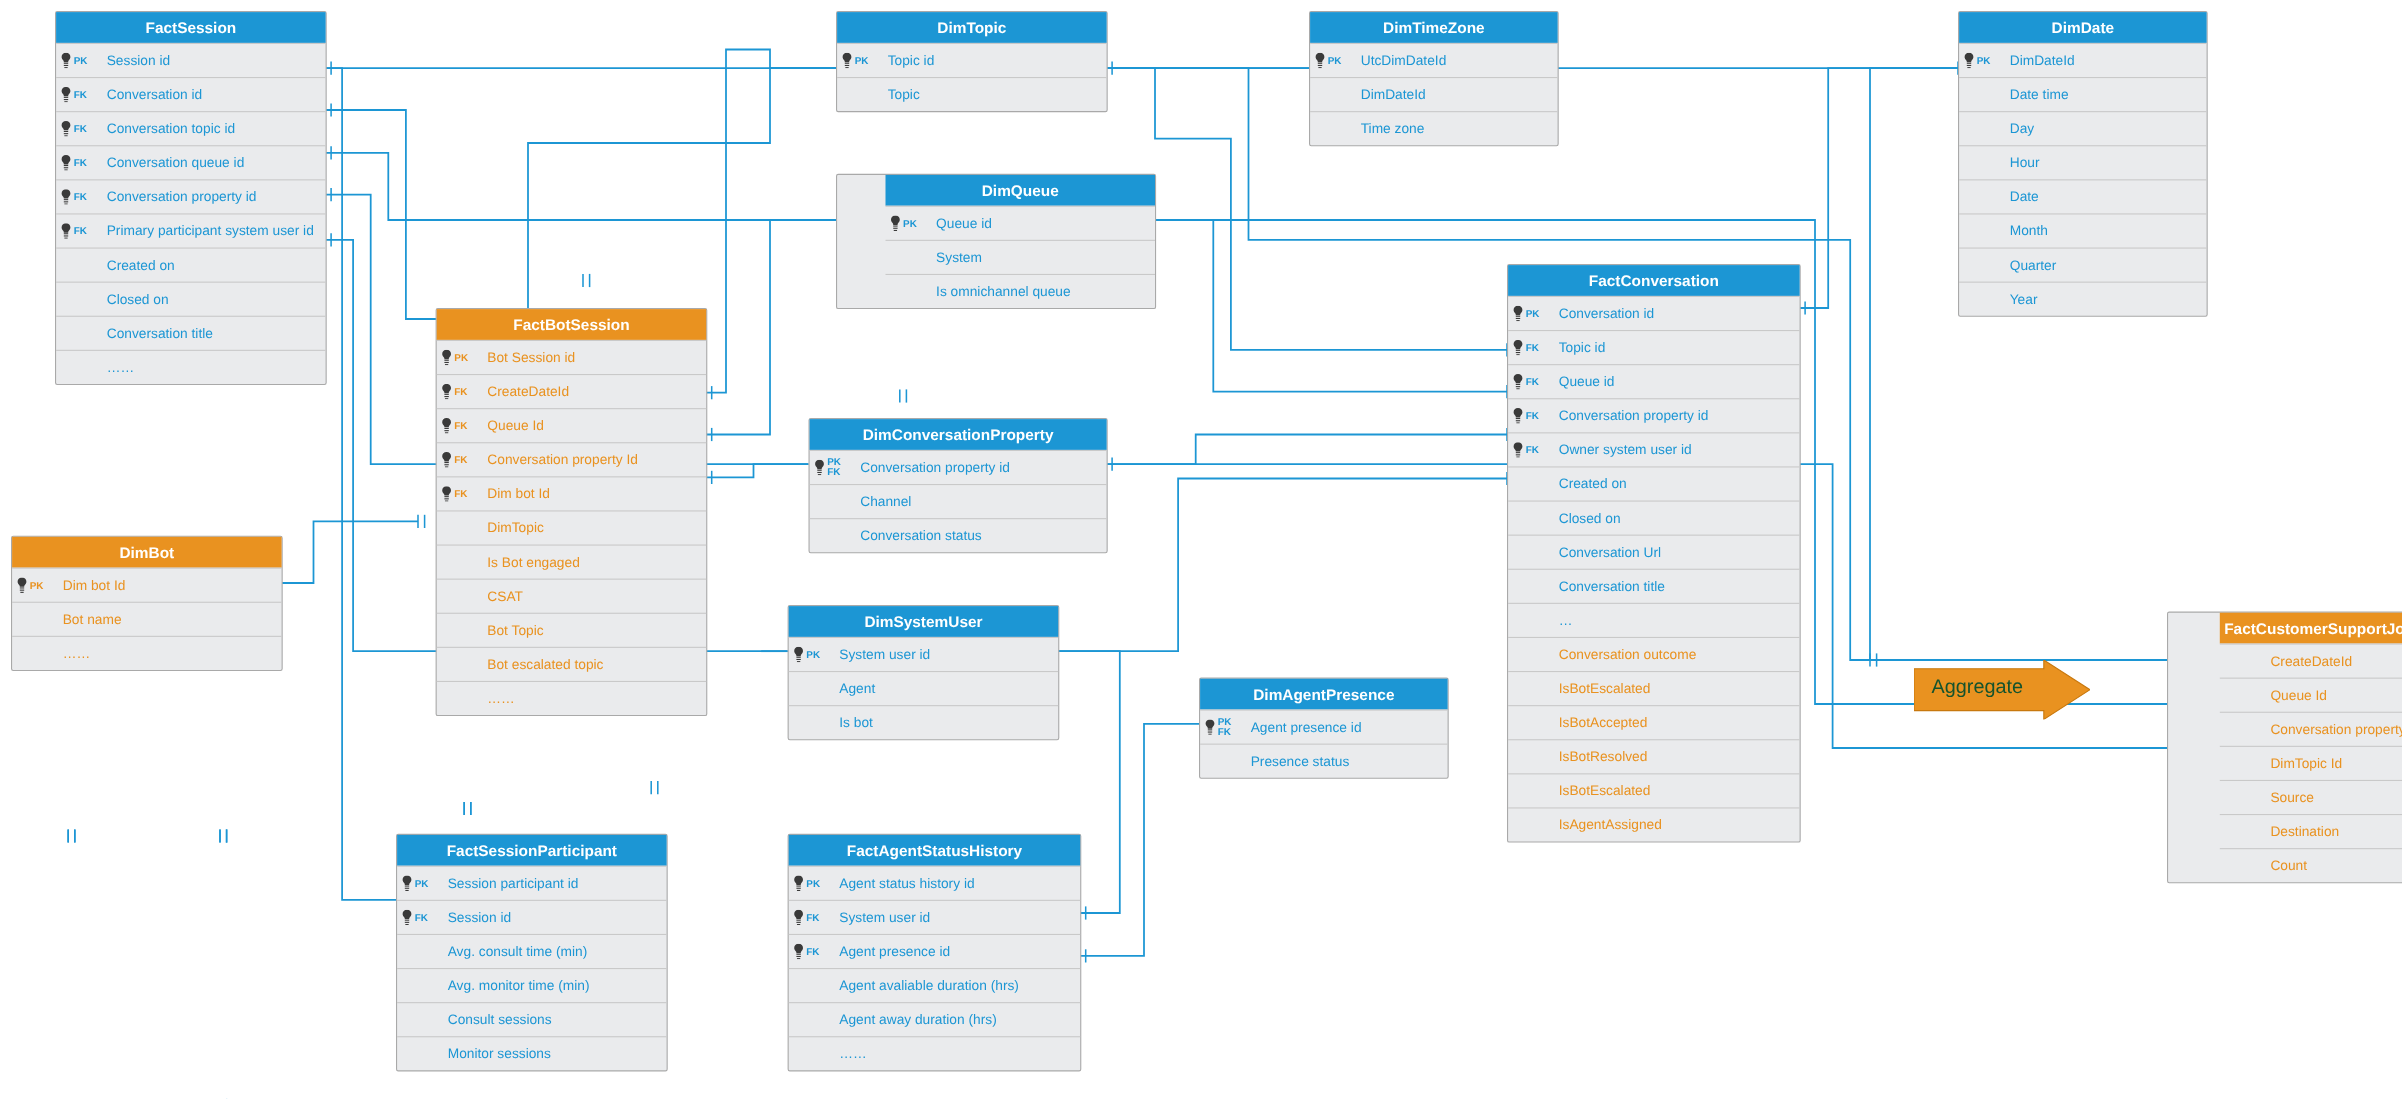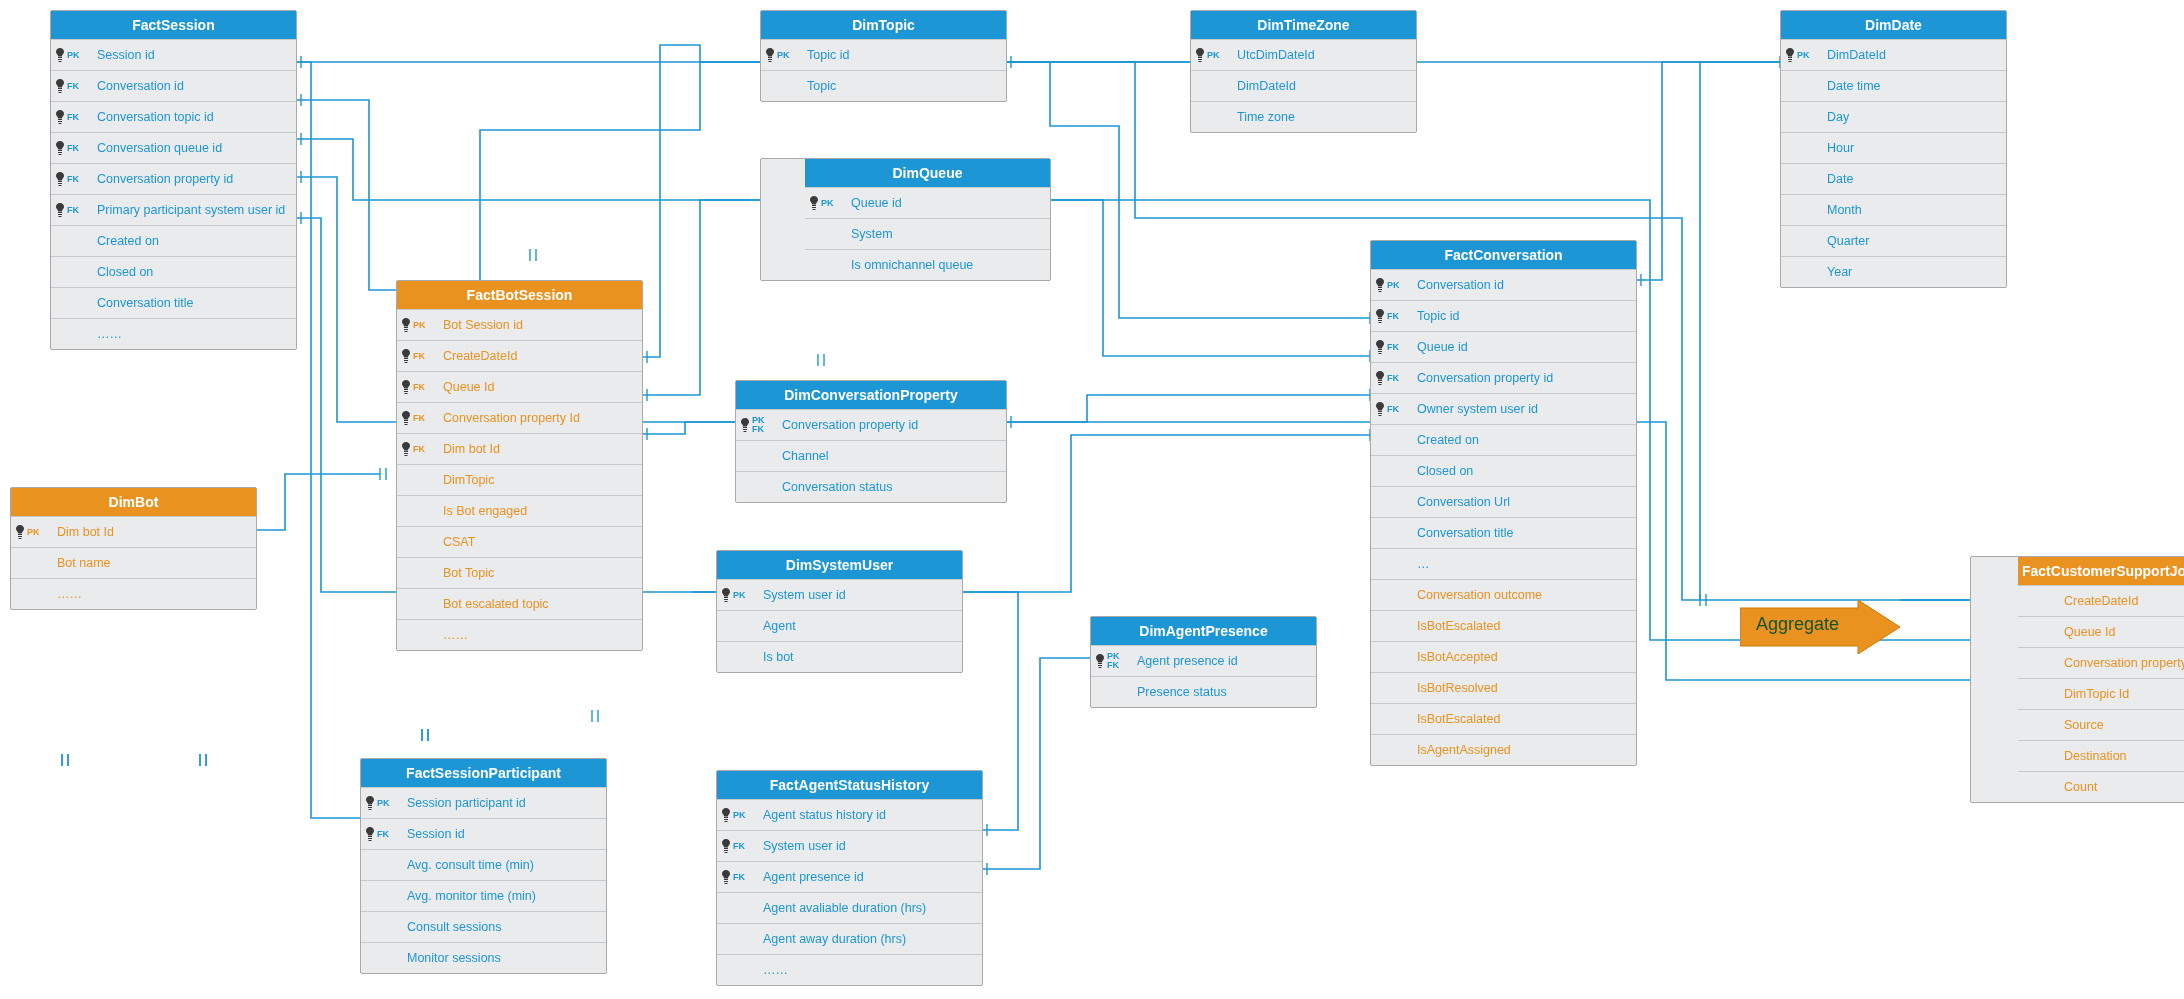--- a/index.html
+++ b/index.html
@@ -574,21 +574,21 @@
       </div>
       <div class="row">
         <div class="key blue-txt"></div>
         <div class="lbl blue-txt">Agent</div>
       </div>
       <div class="row">
         <div class="key blue-txt"></div>
         <div class="lbl blue-txt">Is bot</div>
       </div>
     </div>
-    <div class="tbl" style="left: 716px; top: 758px; width: 265px; margin-top: 12px;">
+    <div class="tbl" style="left: 716px; top: 758px; width: 265px;">
       <div class="hdr blue">FactAgentStatusHistory</div>
       <div class="row">
         <div class="key blue-txt">
           <span class="bulb">
             <svg viewBox="0 0 10 14">
               <path d="M5 0C2.5 0 1 1.8 1 3.8c0 1.4.9 2.4 1.6 3.2.4.5.4 1 .4 1.5h4c0-.5 0-1 .4-1.5C8.1 6.2 9 5.2 9 3.8 9 1.8 7.5 0 5 0z" fill="#3A3A3A"></path>
               <rect x="3" y="9" width="4" height="1" fill="#3A3A3A"></rect>
               <rect x="3" y="11" width="4" height="1" fill="#3A3A3A"></rect>
               <rect x="3.5" y="13" width="3" height="1" fill="#3A3A3A"></rect>
             </svg>

